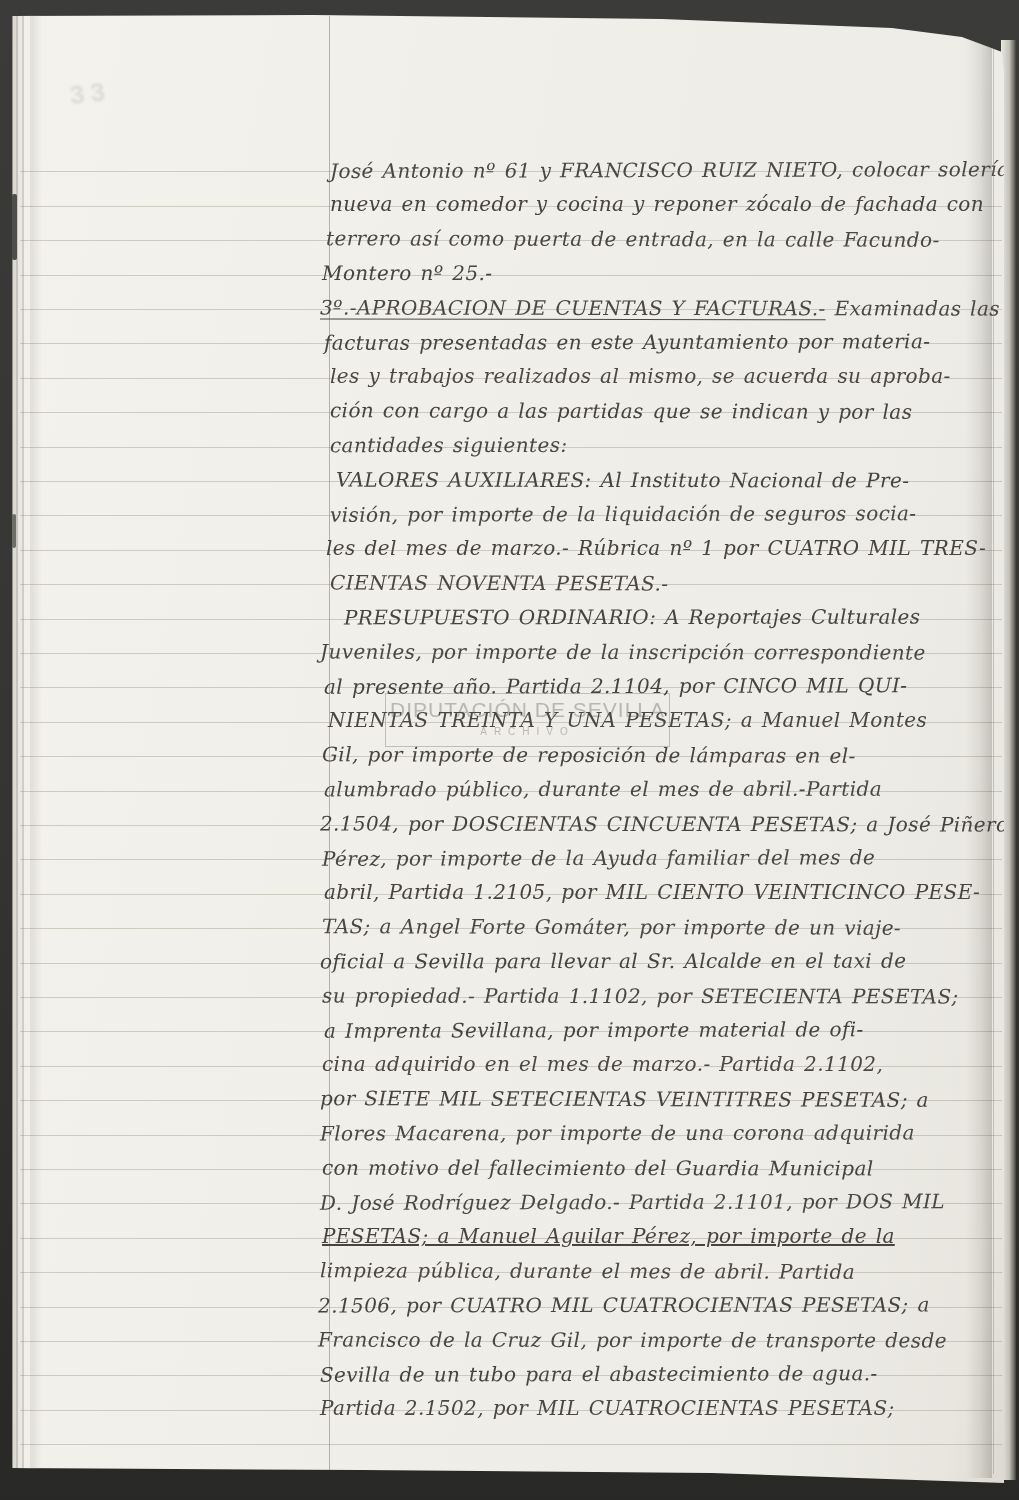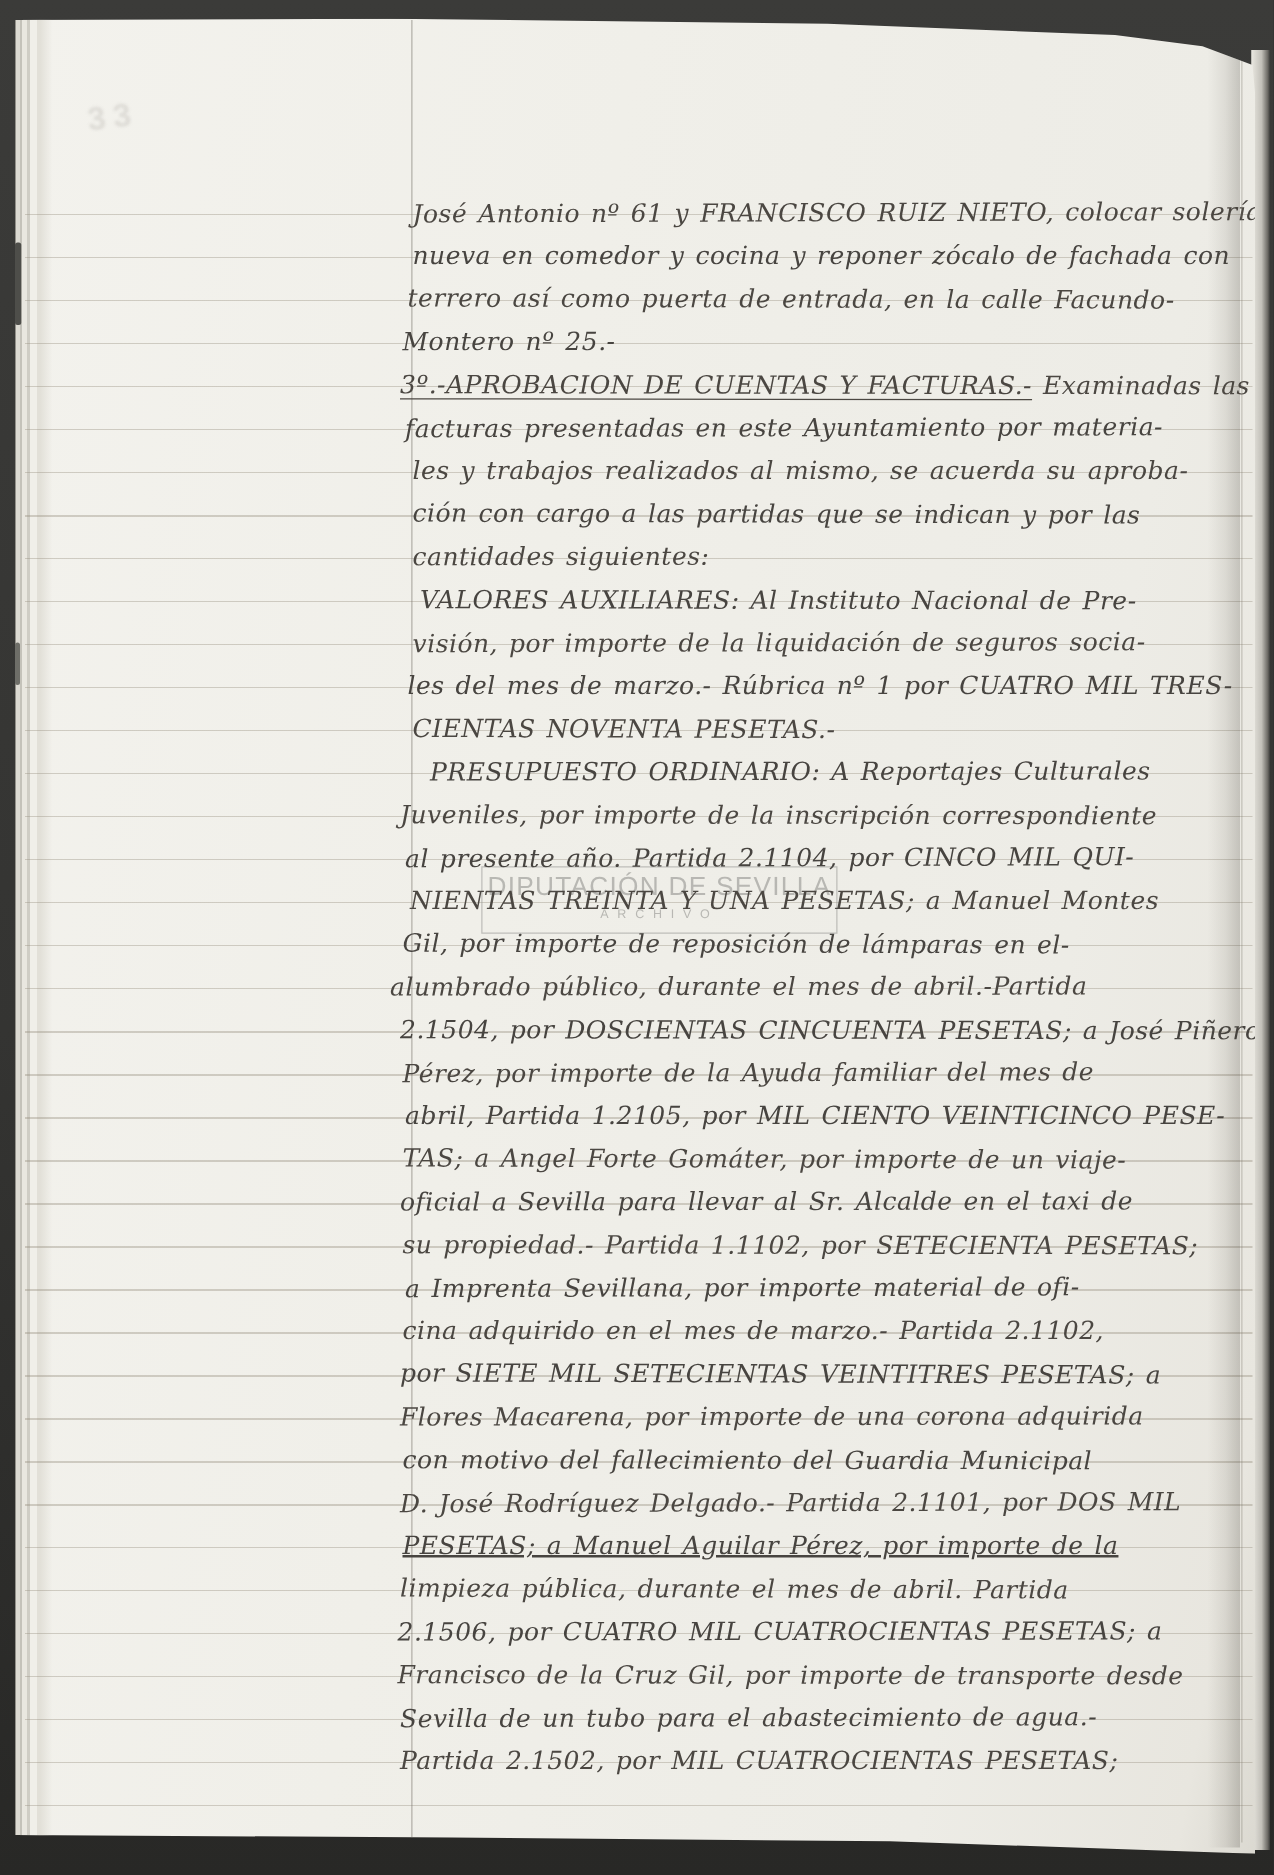--- a/index.html
+++ b/index.html
@@ -130,21 +130,21 @@
       <div class="hw-line" style="top: 418.2px; left: 318px; transform: rotate(-0.08deg); color: rgb(75, 71, 66);"><span>cantidades siguientes:</span></div>
       <div class="hw-line" style="top: 452.6px; left: 324px; transform: rotate(0.08deg); color: rgb(71, 68, 64);"><span>VALORES AUXILIARES: Al Instituto Nacional de Pre-</span></div>
       <div class="hw-line" style="top: 487px; left: 318px; transform: rotate(-0.16deg); color: rgb(75, 71, 66);"><span>visión, por importe de la liquidación de seguros socia-</span></div>
       <div class="hw-line" style="top: 521.4px; left: 314px; transform: rotate(0deg); color: rgb(71, 68, 64);"><span>les del mes de marzo.- Rúbrica nº 1 por CUATRO MIL TRES-</span></div>
       <div class="hw-line" style="top: 555.8px; left: 318px; transform: rotate(0.16deg); color: rgb(75, 71, 66);"><span>CIENTAS NOVENTA PESETAS.-</span></div>
       <div class="hw-line" style="top: 624.6px; left: 308px; transform: rotate(0.08deg); color: rgb(75, 71, 66);"><span>Juveniles, por importe de la inscripción correspondiente</span></div>
       <div class="hw-line" style="top: 590.2px; left: 332px; transform: rotate(-0.08deg); color: rgb(71, 68, 64);"><span>PRESUPUESTO ORDINARIO: A Reportajes Culturales</span></div>
       <div class="hw-line" style="top: 659px; left: 312px; transform: rotate(-0.16deg); color: rgb(71, 68, 64);"><span>al presente año. Partida 2.1104, por CINCO MIL QUI-</span></div>
       <div class="hw-line" style="top: 693.4px; left: 316px; transform: rotate(0deg); color: rgb(75, 71, 66);"><span>NIENTAS TREINTA Y UNA PESETAS; a Manuel Montes</span></div>
       <div class="hw-line" style="top: 727.8px; left: 310px; transform: rotate(0.16deg); color: rgb(71, 68, 64);"><span>Gil, por importe de reposición de lámparas en el-</span></div>
-      <div class="hw-line" style="top: 762.2px; left: 300px; transform: rotate(-0.08deg); color: rgb(75, 71, 66);"><span>alumbrado público, durante el mes de abril.-Partida</span></div>
+      <div class="hw-line" style="top: 762.2px; left: 312px; transform: rotate(-0.08deg); color: rgb(75, 71, 66);"><span>alumbrado público, durante el mes de abril.-Partida</span></div>
       <div class="hw-line" style="top: 796.6px; left: 308px; transform: rotate(0.08deg); color: rgb(71, 68, 64);"><span>2.1504, por DOSCIENTAS CINCUENTA PESETAS; a José Piñero</span></div>
       <div class="hw-line" style="top: 831px; left: 310px; transform: rotate(-0.16deg); color: rgb(75, 71, 66);"><span>Pérez, por importe de la Ayuda familiar del mes de</span></div>
       <div class="hw-line" style="top: 865.4px; left: 312px; transform: rotate(0deg); color: rgb(71, 68, 64);"><span>abril, Partida 1.2105, por MIL CIENTO VEINTICINCO PESE-</span></div>
       <div class="hw-line" style="top: 899.8px; left: 310px; transform: rotate(0.16deg); color: rgb(75, 71, 66);"><span>TAS; a Angel Forte Gomáter, por importe de un viaje-</span></div>
       <div class="hw-line" style="top: 934.2px; left: 308px; transform: rotate(-0.08deg); color: rgb(71, 68, 64);"><span>oficial a Sevilla para llevar al Sr. Alcalde en el taxi de</span></div>
       <div class="hw-line" style="top: 968.6px; left: 310px; transform: rotate(0.08deg); color: rgb(75, 71, 66);"><span>su propiedad.- Partida 1.1102, por SETECIENTA PESETAS;</span></div>
       <div class="hw-line" style="top: 1003px; left: 312px; transform: rotate(-0.16deg); color: rgb(71, 68, 64);"><span>a Imprenta Sevillana, por importe material de ofi-</span></div>
       <div class="hw-line" style="top: 1037.4px; left: 310px; transform: rotate(0deg); color: rgb(75, 71, 66);"><span>cina adquirido en el mes de marzo.- Partida 2.1102,</span></div>
       <div class="hw-line" style="top: 1071.8px; left: 308px; transform: rotate(0.16deg); color: rgb(71, 68, 64);"><span>por SIETE MIL SETECIENTAS VEINTITRES PESETAS; a</span></div>
       <div class="hw-line" style="top: 1106.2px; left: 308px; transform: rotate(-0.08deg); color: rgb(75, 71, 66);"><span>Flores Macarena, por importe de una corona adquirida</span></div>

